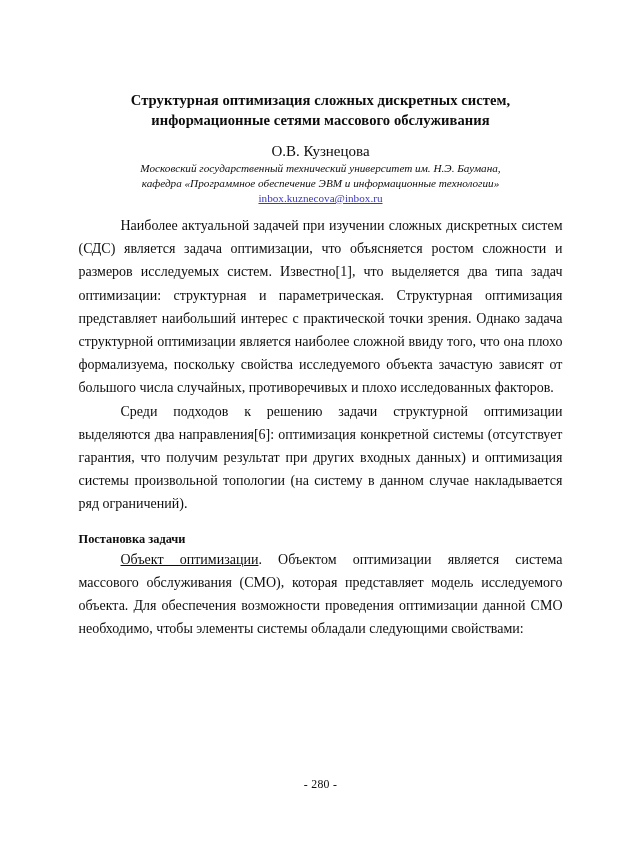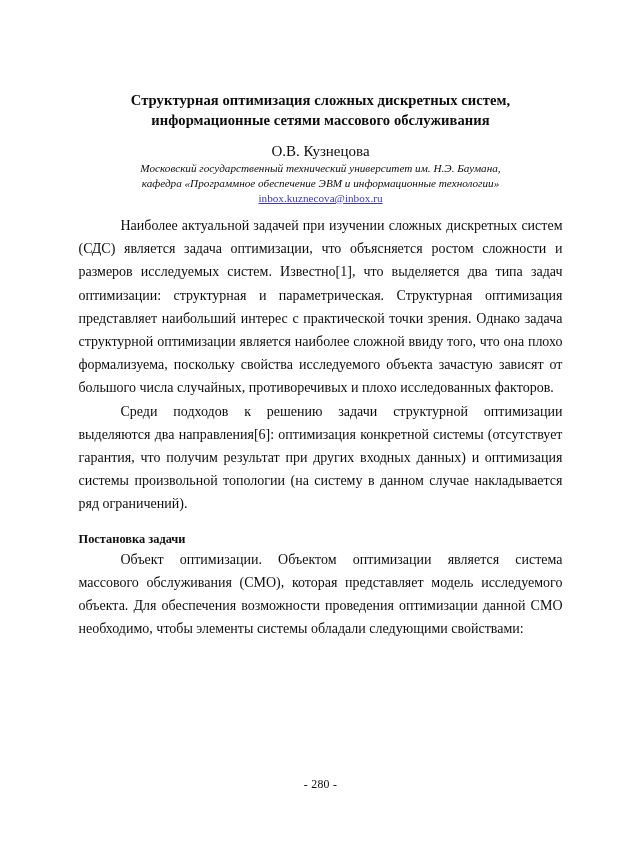--- a/index.html
+++ b/index.html
@@ -75,21 +75,21 @@
   p.body {
     font-size: 14px;
     line-height: 23.2px;
     margin: 0;
     text-align: justify;
     text-indent: 42px;
     text-justify: inter-word;
   }
   p.first-after-heading { padding-top: 8px; }
   p.para-gap { padding-top: 0px; }
-  .u { }
+  .u { text-decoration: underline; }
   .pagenum {
     position: absolute;
     left: 0;
     top: 777px;
     width: 620px;
     text-align: center;
     font-size: 11.8px;
     letter-spacing: 0.3px;
   }
 </style>

